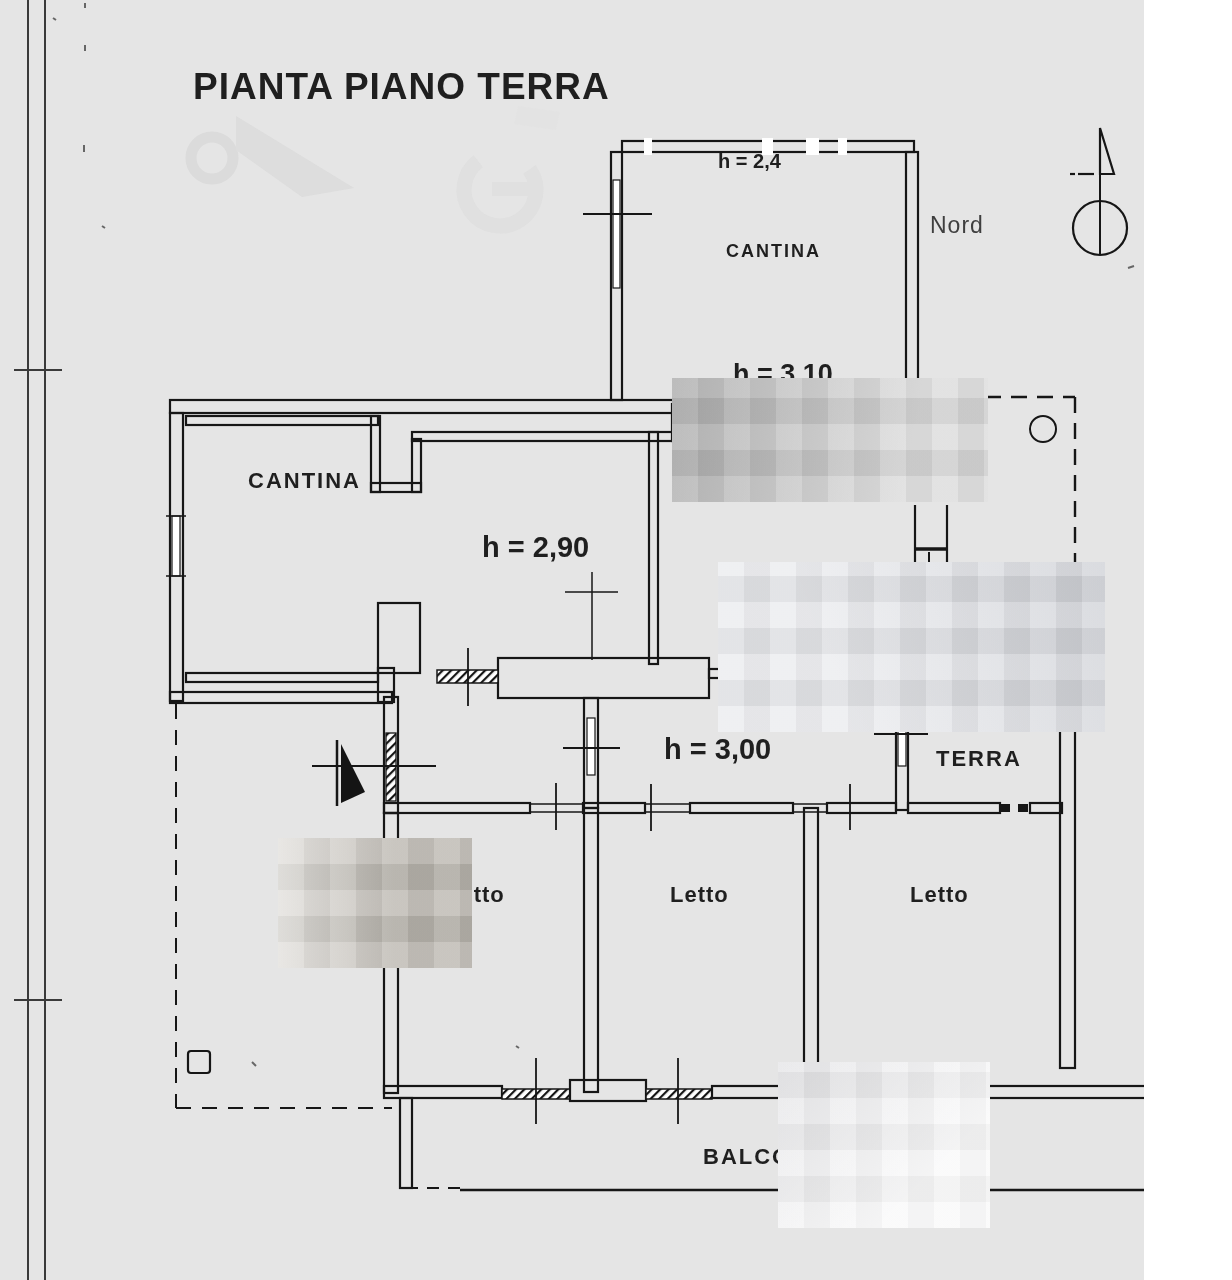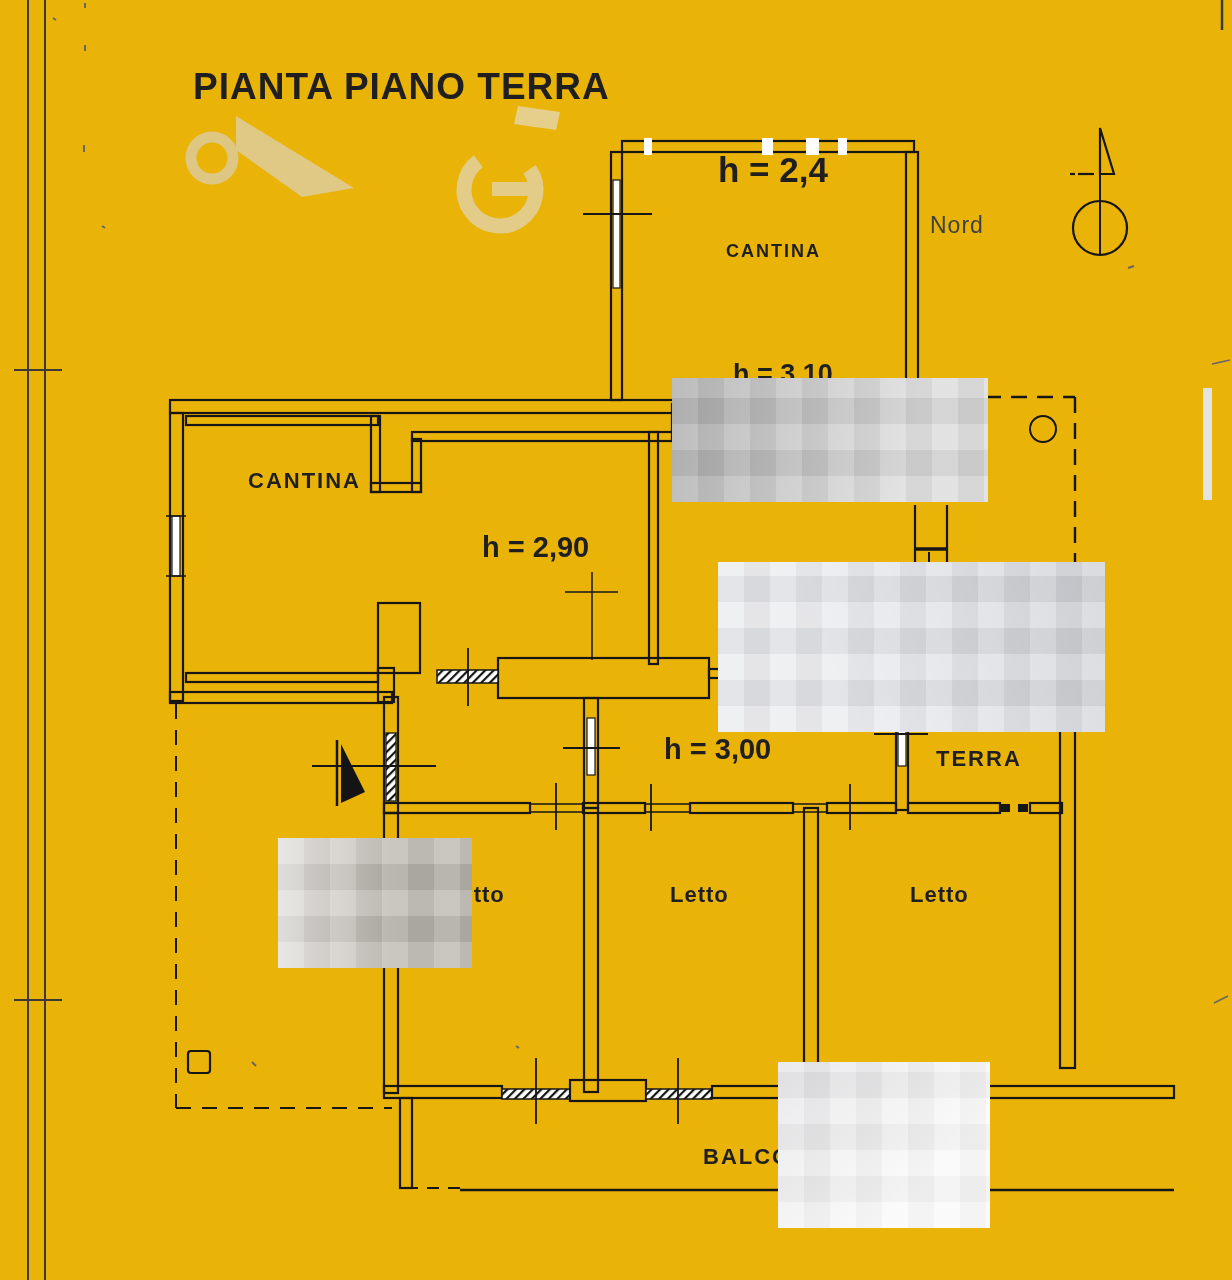--- a/index.html
+++ b/index.html
@@ -1,17 +1,17 @@
 <!DOCTYPE html>
 <html><head>
 <meta charset="utf-8">
 <style>
   html,body{margin:0;padding:0;background:#ffffff;}
   #page{
-    position:relative;width:1232px;height:1280px;background:#eab308;overflow:hidden;
+    position:relative;width:1144px;height:1280px;background:#e5e5e5;overflow:hidden;
     font-family:"Liberation Sans", sans-serif;color:#1a1a1a;text-align:right;
   }
   .lbl{position:absolute;white-space:nowrap;color:#1f1f1f;font-weight:700;z-index:2;}
   .lbl.light{font-weight:400;color:#3f3f3f;}
   #plan-svg{position:absolute;left:0;top:0;z-index:1;}
   .mosaic{
     position:absolute;z-index:3;
     background-image:
       repeating-linear-gradient(0deg, rgba(255,255,255,.16) 0 26px, rgba(0,0,0,.05) 26px 52px),
       repeating-linear-gradient(90deg, rgba(255,255,255,.13) 0 26px, rgba(0,0,0,.055) 26px 52px);
@@ -169,21 +169,21 @@
       <line x1="406" y1="1188" x2="460" y2="1188" stroke-width="2.2" stroke-dasharray="12 9"></line>
       <line x1="460" y1="1190" x2="1174" y2="1190" stroke-width="2.5"></line>
       <line x1="176" y1="704" x2="176" y2="1108" stroke-width="2" stroke-dasharray="15 11"></line>
       <line x1="176" y1="1108" x2="392" y2="1108" stroke-width="2" stroke-dasharray="15 11"></line>
       <rect x="188" y="1051" width="22" height="22" rx="3" stroke-width="2.2"></rect>
     </g>
   </svg>
 
   <div class="lbl" style="left:193px;top:66px;font-size:37px;letter-spacing:1px;">PIANTA PIANO TERRA</div>
 
-  <div class="lbl" style="left:718px;top:150px;font-size:35px;">h = 2,4</div>
+  <div class="lbl" style="left:718px;top:150px;font-size:20px;">h = 2,4</div>
   <div class="lbl" style="left:726px;top:241px;font-size:18px;letter-spacing:2px;">CANTINA</div>
   <div class="lbl" style="left:733px;top:359px;font-size:27px;z-index:1;">h = 3,10</div>
 
   <div class="lbl light" style="left:930px;top:212px;font-size:23px;letter-spacing:1px;">Nord</div>
 
   <div class="lbl" style="left:248px;top:468px;font-size:22px;letter-spacing:2px;">CANTINA</div>
   <div class="lbl" style="left:482px;top:531px;font-size:29px;">h = 2,90</div>
   <div class="lbl" style="left:664px;top:733px;font-size:29px;">h = 3,00</div>
   <div class="lbl" style="left:936px;top:746px;font-size:22px;letter-spacing:2px;">TERRA</div>
 

